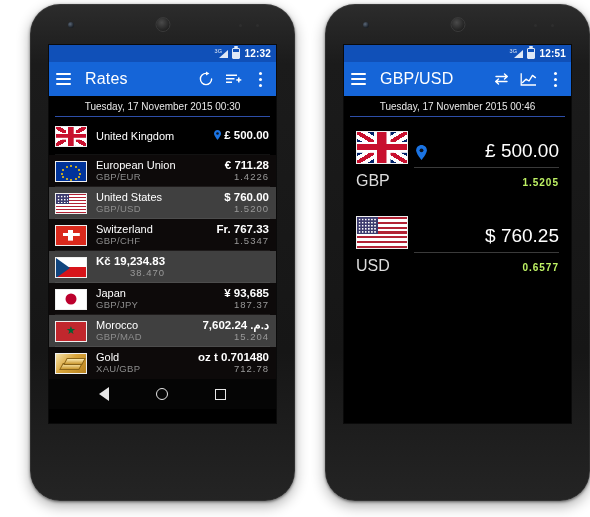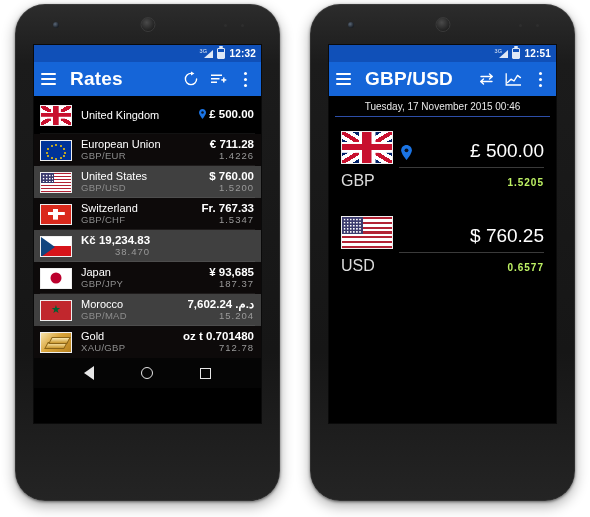--- a/index.html
+++ b/index.html
@@ -10,21 +10,21 @@
     background: #ffffff;
     font-family: "Liberation Sans", sans-serif;
     overflow: hidden;
     position: relative;
   }
 
   .stage {
     position: absolute;
     inset: 0;
     display: flex;
-    justify-content: center;
+    justify-content: flex-end;
     gap: 30px;
     padding-top: 4px;
   }
 
   
   .phone {
     position: relative;
     width: 265px;
     height: 497px;
     border-radius: 30px;
@@ -141,22 +141,22 @@
     gap: 9px;
     color: #fff;
   }
   .hamburger {
     width: 15px; height: 12px;
     display: flex; flex-direction: column; justify-content: space-between;
     flex: 0 0 auto;
   }
   .hamburger span { display: block; height: 2px; background: #fff; border-radius: 1px; }
   .toolbar-title {
-    font-size: 19px;
-    font-weight: bold;
+    font-size: 16px;
+    font-weight: normal;
     letter-spacing: .2px;
     flex: 1 1 auto;
     padding-left: 5px;
     white-space: nowrap;
   }
   .tb-icon {
     flex: 0 0 auto;
     width: 18px; height: 18px;
     display: flex; align-items: center; justify-content: center;
     position: relative;
@@ -387,20 +387,21 @@
         </div>
         <div class="tb-icon">
           <div class="dots">
               <i></i>
               <i></i>
               <i></i>
             </div>
         </div>
       </div>
 
+      <div class="date-head">Tuesday, 17 November 2015 00:30</div>
 
       <div class="rate-list">
 
         <div class="rate-row tall">
           <div class="flag f-uk">
             <div class="cross-w"></div>
               <div class="cross-r"></div>
           </div>
           <div class="row-mid">
             <div class="c-name">United Kingdom</div>

